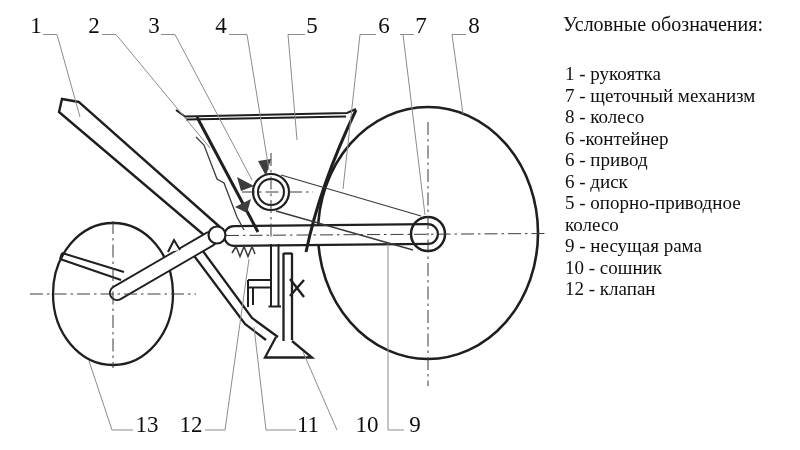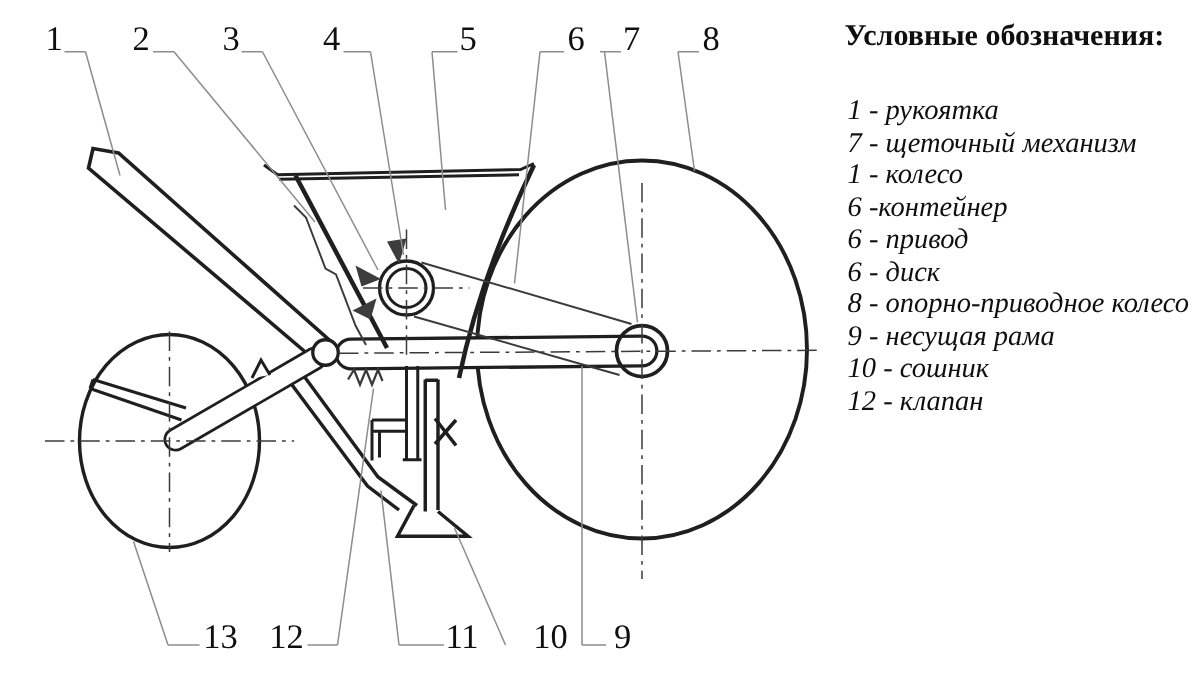--- a/index.html
+++ b/index.html
@@ -24,22 +24,22 @@
   .capb{stroke:var(--ink);stroke-width:22px;stroke-linecap:round;}
   .capw{stroke:#fff;stroke-width:17.6px;stroke-linecap:round;}
   .armb{stroke:var(--ink);stroke-width:16px;stroke-linecap:round;}
   .armw{stroke:#fff;stroke-width:12.4px;stroke-linecap:round;}
   .brush{fill:var(--brush);stroke:none;}
   .leader{fill:none;stroke:var(--leader);stroke-width:1px;}
   .num{font-family:"Liberation Serif","DejaVu Serif",serif;font-size:23px;fill:var(--text);text-anchor:middle;}
 
   
   .legend{position:absolute;left:562px;top:13px;width:237px;color:var(--text);}
-  .legend-title{font-size:20px;font-weight:bold;margin:0 0 27px 1px;white-space:nowrap;}
-  .legend-list{margin:0;padding:0 0 0 3px;list-style:none;font-size:19px;line-height:21.5px;font-style:italic;}
+  .legend-title{font-size:20px;font-weight:normal;margin:0 0 27px 1px;white-space:nowrap;}
+  .legend-list{margin:0;padding:0 0 0 3px;list-style:none;font-size:19px;line-height:21.5px;}
 </style>
 </head>
 <body>
 
 <div class="stage">
   <svg width="800" height="450" viewBox="0 0 800 450" aria-hidden="true">
 
     <g>
       <ellipse class="ln" cx="428" cy="233" rx="110" ry="126" style="stroke-width:2.6px"></ellipse>
     </g>
@@ -165,22 +165,22 @@
         <text x="415" y="432" class="num">9</text>
       </g>
   </svg>
 </div>
 
 <div class="legend">
   <div class="legend-title">Условные обозначения:</div>
   <ul class="legend-list">
       <li>1 - рукоятка</li>
       <li>7 - щеточный механизм</li>
-      <li>1 - колесо</li>
+      <li>8 - колесо</li>
       <li>6 -контейнер</li>
       <li>6 - привод</li>
       <li>6 - диск</li>
-      <li>8 - опорно-приводное колесо</li>
+      <li>5 - опорно-приводное колесо</li>
       <li>9 - несущая рама</li>
       <li>10 - сошник</li>
       <li>12 - клапан</li>
     </ul>
 </div>
 
 </body></html>

